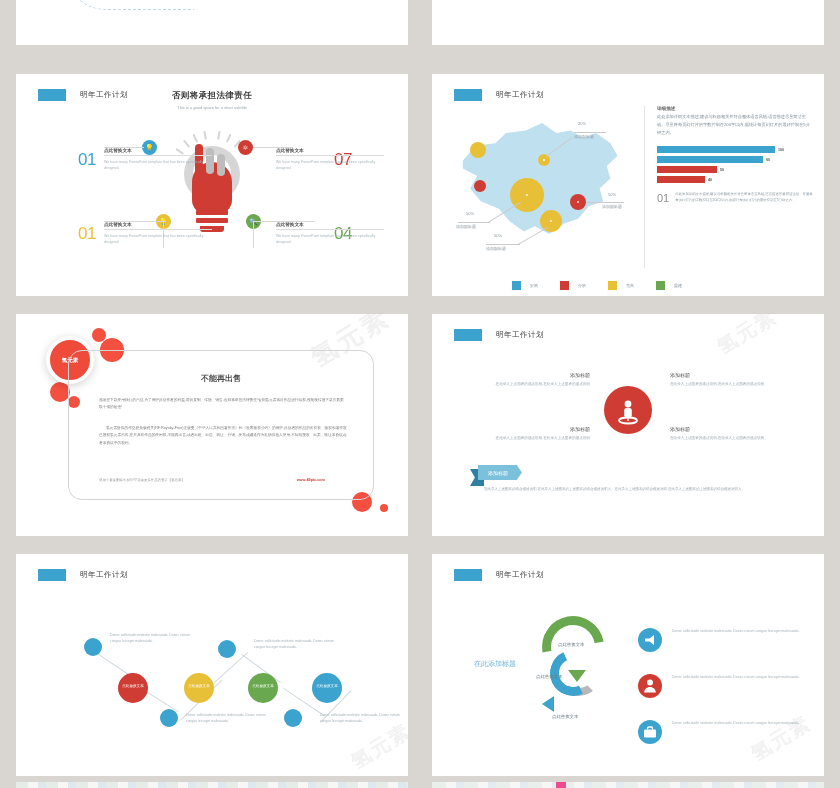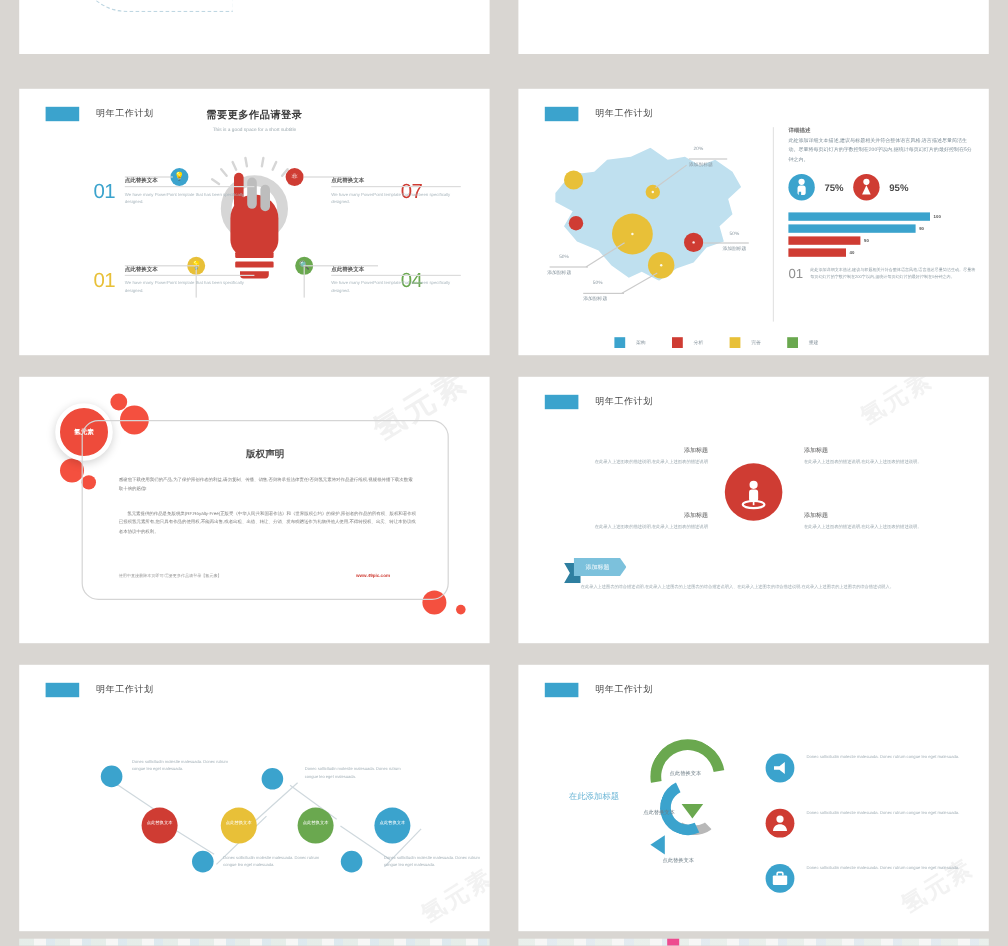--- a/index.html
+++ b/index.html
@@ -229,21 +229,21 @@
   <div class="slide" id="slideB">
     
   </div>
 
   <div class="slide" id="slide1">
     <div class="hdr">
       <div class="hdr-bar"></div>
       <div class="hdr-txt">明年工作计划</div>
     </div>
     <div class="ctr-title">
-      <div class="t1">需要更多作品请登录</div>
+      <div class="t1">否则将承担法律责任</div>
       <div class="t2">This is a good space for a short subtitle</div>
     </div>
 
     <div class="bulb-wrap">
       <div class="bulb-ring"></div>
       <div class="ray" style="transform:rotate(-55deg)"></div>
       <div class="ray" style="transform:rotate(-40deg)"></div>
       <div class="ray" style="transform:rotate(-25deg)"></div>
       <div class="ray" style="transform:rotate(-10deg)"></div>
       <div class="ray" style="transform:rotate(10deg)"></div>
@@ -356,37 +356,20 @@
       <div class="li">
         <div class="sw" style="background:#6aa84f"></div>
         <div class="lb">重建</div>
       </div>
     </div>
 
     <div class="rpane">
       <div class="rp-h">详细描述</div>
       <div class="rp-p">此处添加详细文本描述,建议与标题相关并符合整体语言风格,语言描述尽量简洁生动。尽量将每页幻灯片的字数控制在200字以内,据统计每页幻灯片的最好控制在5分钟之内。</div>
 
-      <div class="gender-row">
-        <div class="gcirc b">
-          <svg width="22" height="22" viewBox="0 0 22 22">
-              <circle cx="11" cy="6.5" r="2.6" fill="#fff"></circle>
-              <rect x="7.6" y="9.6" width="6.8" height="8" rx="2.2" fill="#fff"></rect>
-              <rect x="8.6" y="14.8" width="2" height="3.6" fill="#3ba3cd"></rect>
-            </svg>
-        </div>
-        <div class="gpct">75%</div>
-        <div class="gcirc r">
-          <svg width="22" height="22" viewBox="0 0 22 22">
-              <circle cx="11" cy="6.5" r="2.6" fill="#fff"></circle>
-              <path d="M7.4 17 L11 9.4 L14.6 17 Z" fill="#fff"></path>
-            </svg>
-        </div>
-        <div class="gpct">95%</div>
-      </div>
 
       <div class="bars">
         <div class="barrow">
           <div class="bar" style="width:118px; background:#3ba3cd;"></div>
           <div class="barv">100</div>
         </div>
         <div class="barrow">
           <div class="bar" style="width:106px; background:#3ba3cd;"></div>
           <div class="barv">90</div>
         </div>
@@ -415,21 +398,21 @@
     <div class="blob" style="left:34px; top:68px; width:20px; height:20px;"></div>
     <div class="blob" style="left:52px; top:82px; width:12px; height:12px;"></div>
     <div class="blob" style="left:336px; top:178px; width:20px; height:20px;"></div>
     <div class="blob" style="left:364px; top:190px; width:8px; height:8px;"></div>
 
     <div class="logo-main">
       <span>氢元素</span>
     </div>
 
     <div class="cp-box">
-      <div class="cp-title">版权声明</div>
+      <div class="cp-title">不能再出售</div>
       <div class="cp-p" style="left:30px; top:46px; width:248px;">感谢您下载使用我们的产品,为了保护原创作者的利益,请勿复制、传播、销售,否则将承担法律责任!否则氢元素将对作品进行维权,视规模传播下载次数索取十倍的赔偿!</div>
       <div class="cp-p" style="left:30px; top:74px; width:248px; text-indent:7px;">氢元素提供的作品是免版税类(RF:Royalty-Free)正版受《中华人民共和国著作法》和《世界版权公约》的保护,原创者的作品的所有权、版权和著作权已授权氢元素所有,您只具有作品的使用权,不能再出售,或者出租、出借、转让、分销、发布或赠送作为礼物供他人使用,不得转授权、出卖、转让本协议或者本协议中的权利。</div>
       <div class="cp-foot">使用中直接删除本页即可!需要更多作品请登录【氢元素】</div>
       <div class="cp-url">www.49pic.com</div>
     </div>
   </div>
 
   <div class="slide" id="slide4">
     <div class="wm2" style="right:44px; top:4px;">氢元素</div>
     <div class="hdr">

